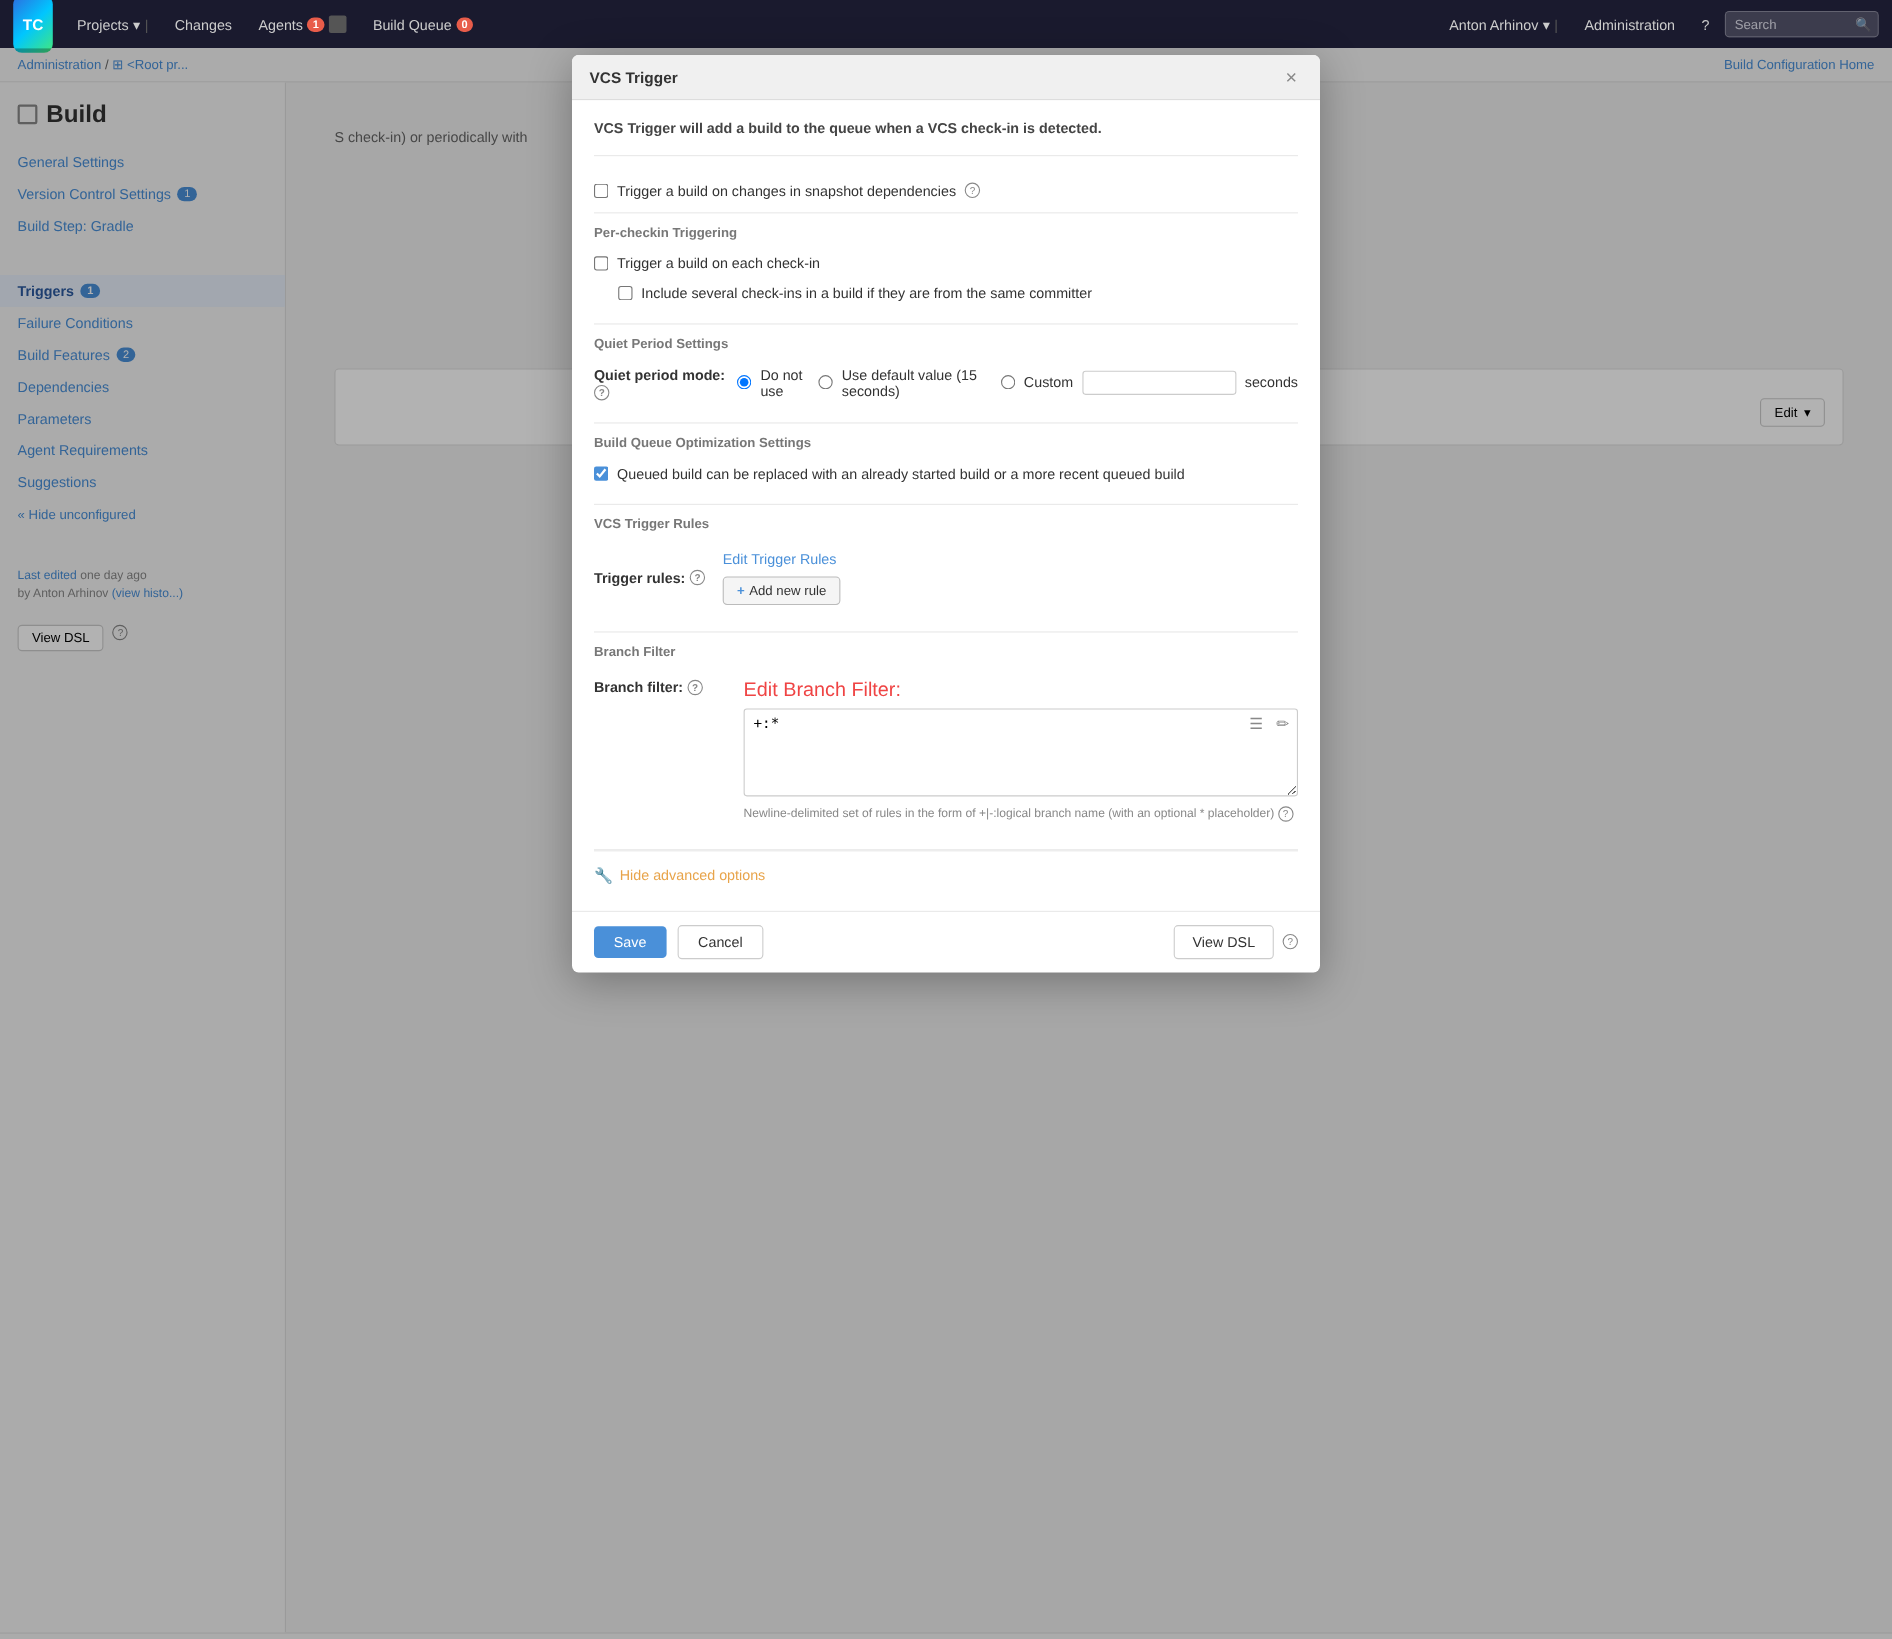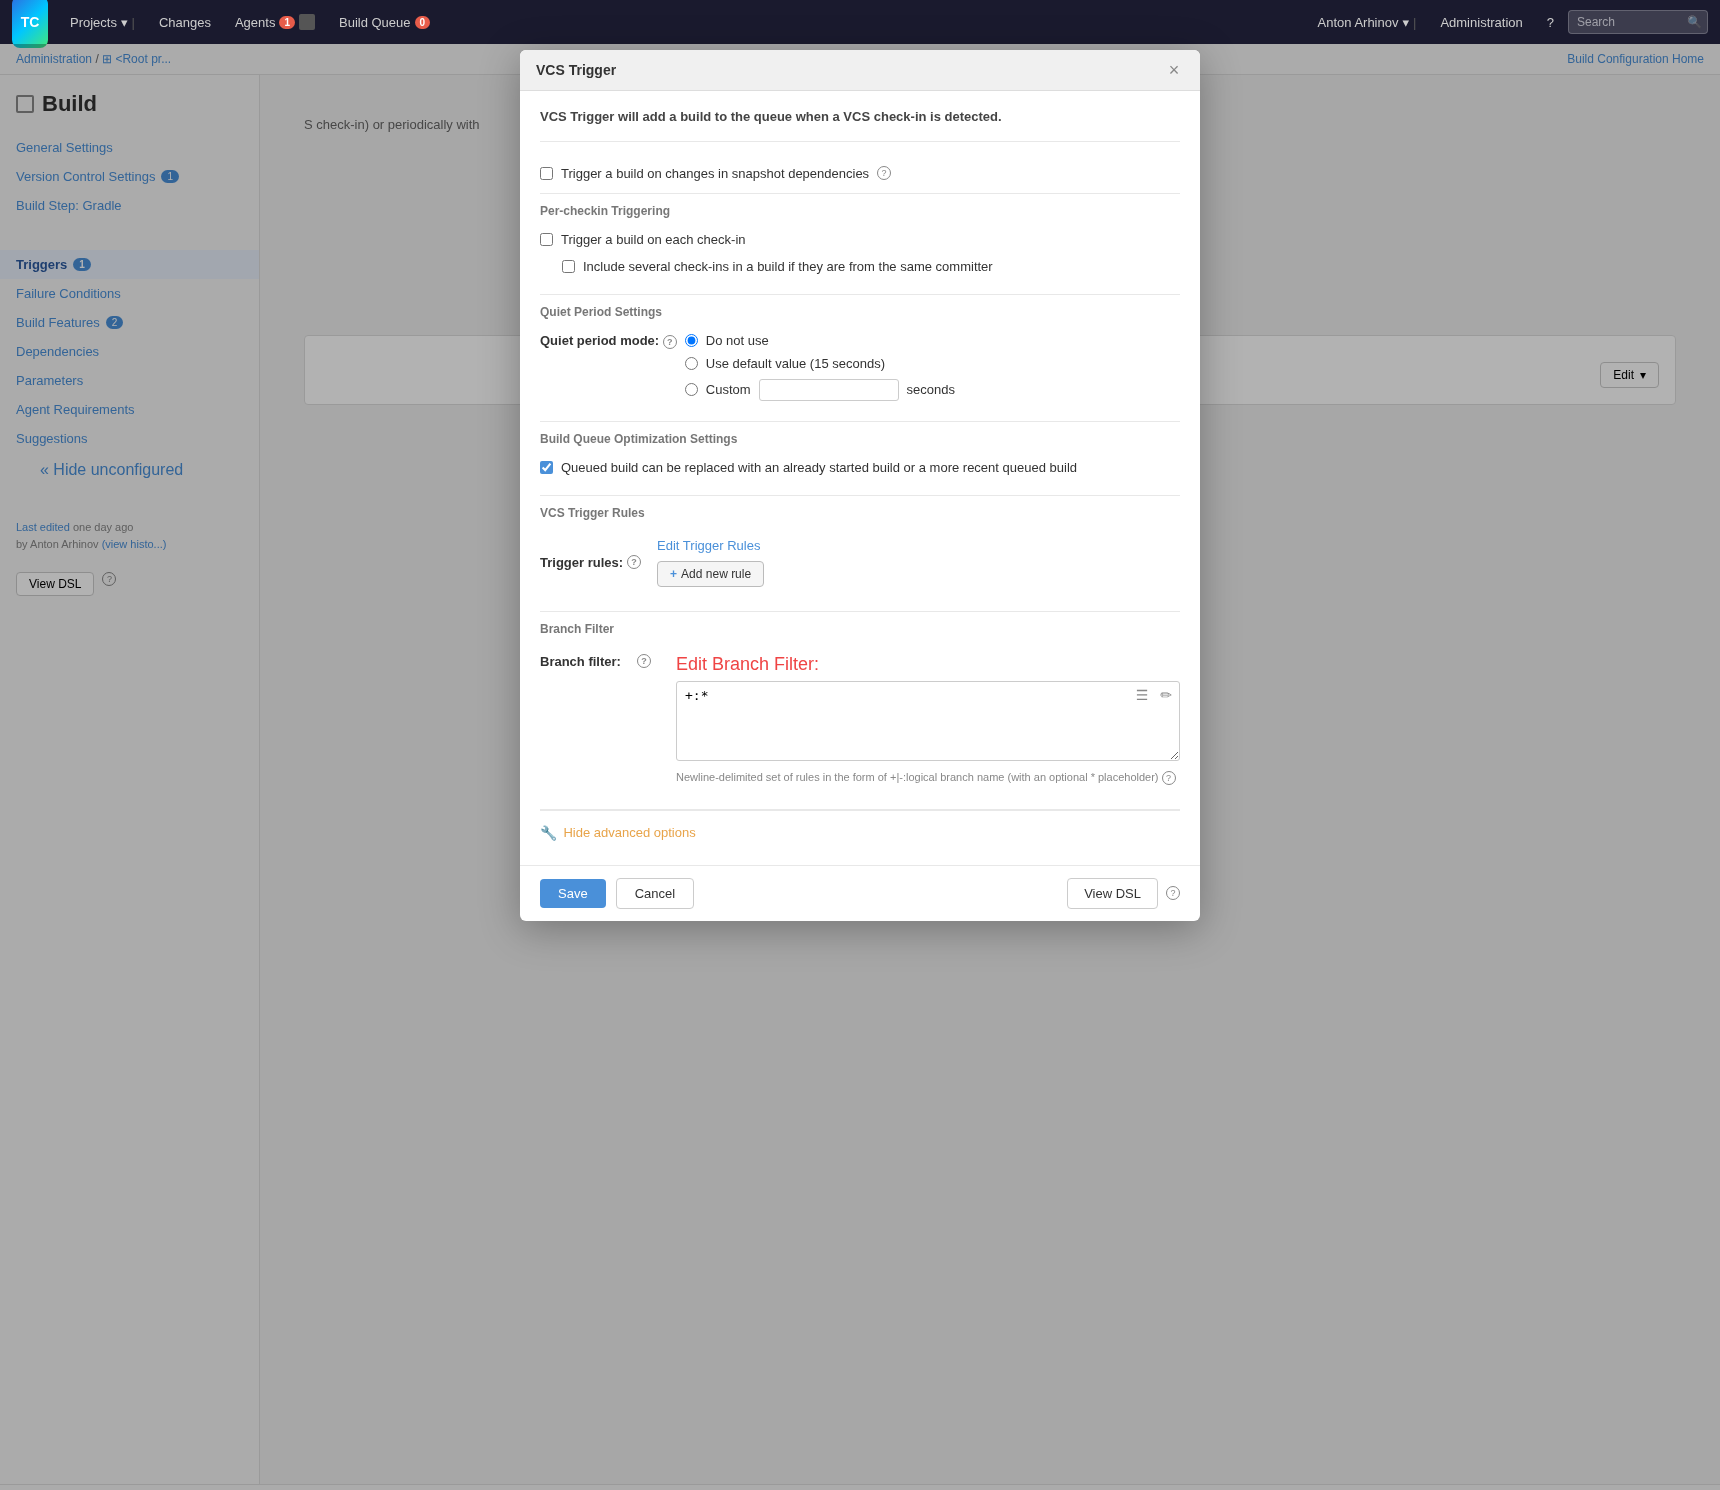--- a/index.html
+++ b/index.html
@@ -111,21 +111,21 @@
       font-size: 12px;
       display: inline-block;
     }
 
     
     .main-content {
       flex: 1;
       padding: 20px 24px;
       position: relative;
     }
-    .hide-unconfigured { color: #4a90d9; font-size: 16px; cursor: pointer; padding: 8px 16px; margin-left: 24px; }
+    .hide-unconfigured { color: #4a90d9; font-size: 12px; cursor: pointer; padding: 8px 16px; }
 
     
     .overlay {
       position: fixed;
       top: 44px;
       left: 0; right: 0; bottom: 0;
       background: rgba(0,0,0,0.3);
       z-index: 10;
     }
 
@@ -174,21 +174,21 @@
     }
     .form-row {
       display: flex; align-items: flex-start;
       padding: 6px 0;
       gap: 8px;
     }
     .form-row.indent { padding-left: 22px; }
     .checkbox-label { display: flex; align-items: center; gap: 8px; cursor: pointer; font-size: 13px; color: #333; }
     .checkbox-label input[type="checkbox"] { width: 13px; height: 13px; cursor: pointer; flex-shrink: 0; margin: 0; }
     .field-label { font-weight: 600; font-size: 13px; min-width: 120px; }
-    .radio-group { display: flex; flex-direction: column; gap: 8px; }
+    .radio-group { display: flex; flex-direction: row; gap: 8px; }
     .radio-label { display: flex; align-items: center; gap: 8px; cursor: pointer; font-size: 13px; }
     .radio-label input[type="radio"] { margin: 0; cursor: pointer; }
     .custom-input {
       border: 1px solid #ccc; border-radius: 3px;
       padding: 3px 8px; font-size: 12px; width: 140px;
       outline: none;
     }
     .seconds-label { font-size: 13px; color: #333; }
 
     .checkbox-checked-blue {
@@ -215,21 +215,21 @@
       display: inline-flex; align-items: center; gap: 4px;
       width: fit-content;
     }
     .plus-icon { color: #4a90d9; font-weight: bold; }
 
     
     .branch-filter-row {
       display: flex; align-items: flex-start;
       padding: 10px 0; gap: 16px;
     }
-    .branch-filter-label { font-weight: 600; font-size: 13px; min-width: 120px; display: flex; align-items: flex-start; gap: 16px; }
+    .branch-filter-label { font-weight: 600; font-size: 13px; min-width: 120px; display: flex; align-items: flex-end; gap: 4px; }
     .branch-filter-content { display: flex; flex-direction: column; gap: 6px; flex: 1; }
     .branch-filter-header { font-size: 18px; color: #ef4444; }
     .branch-textarea-wrapper { position: relative; }
     .branch-textarea {
       width: 100%;
       height: 80px;
       border: 1px solid #ccc;
       border-radius: 3px;
       padding: 6px 8px;
       font-size: 13px;

